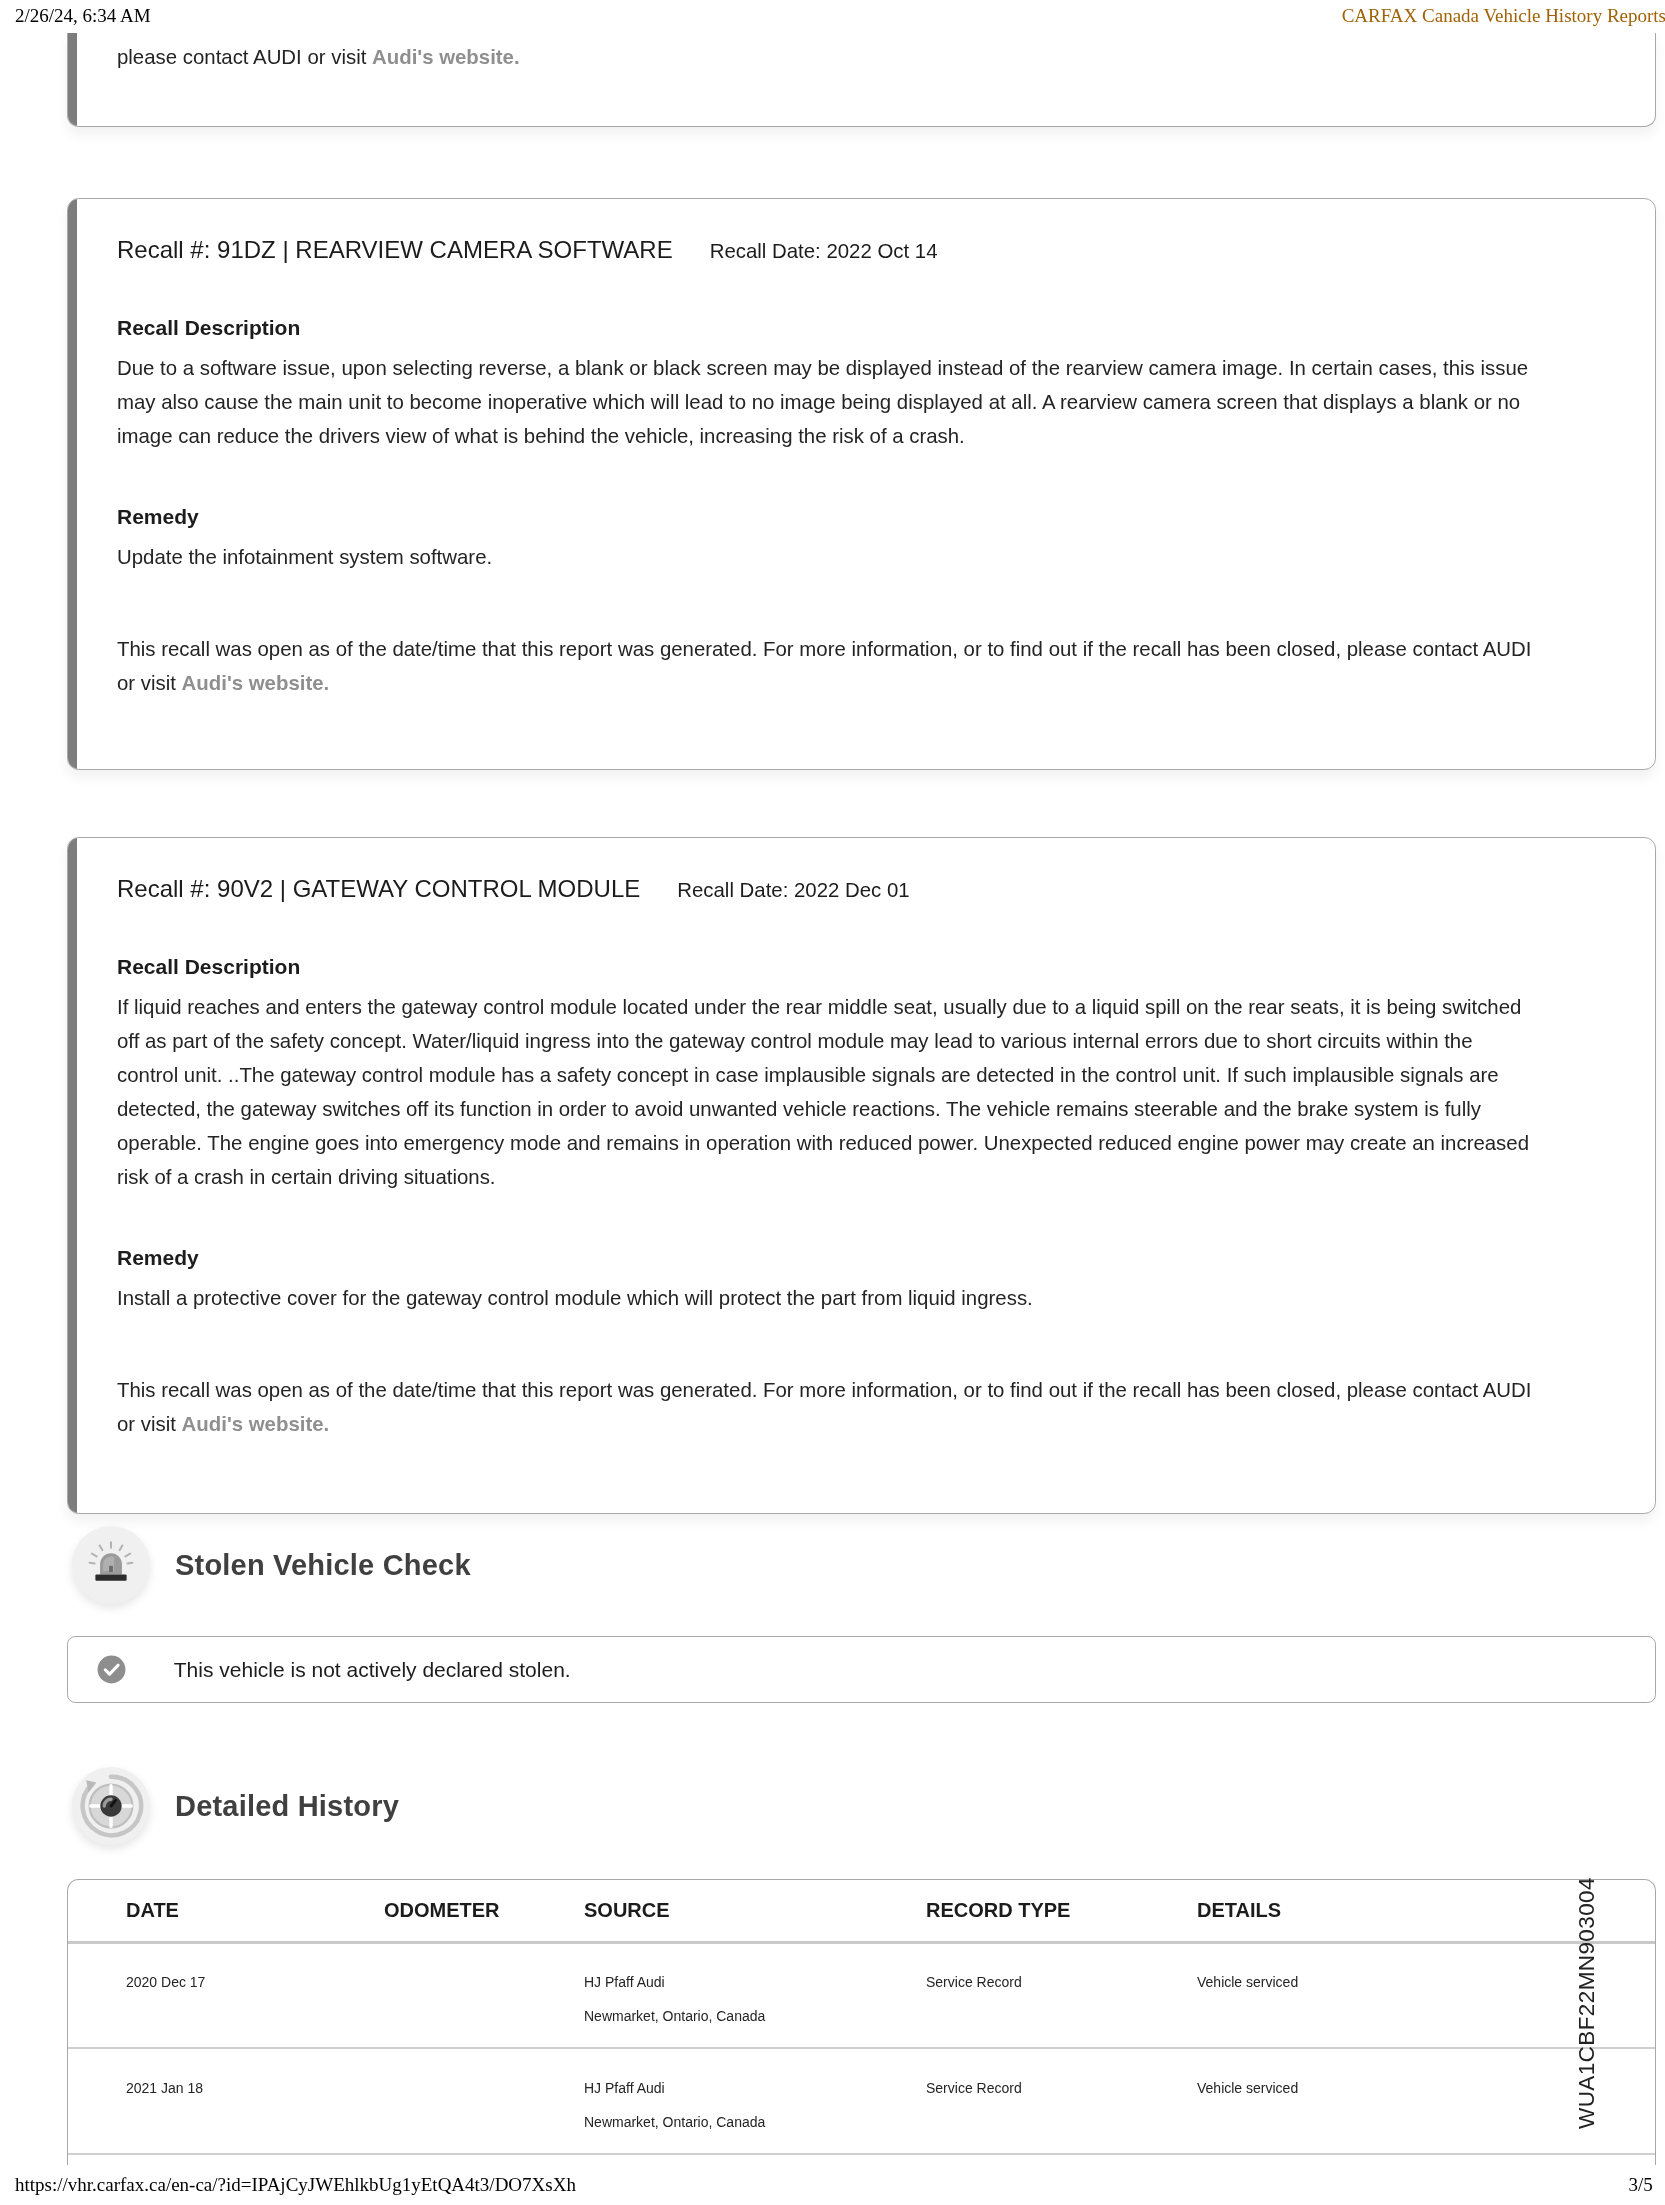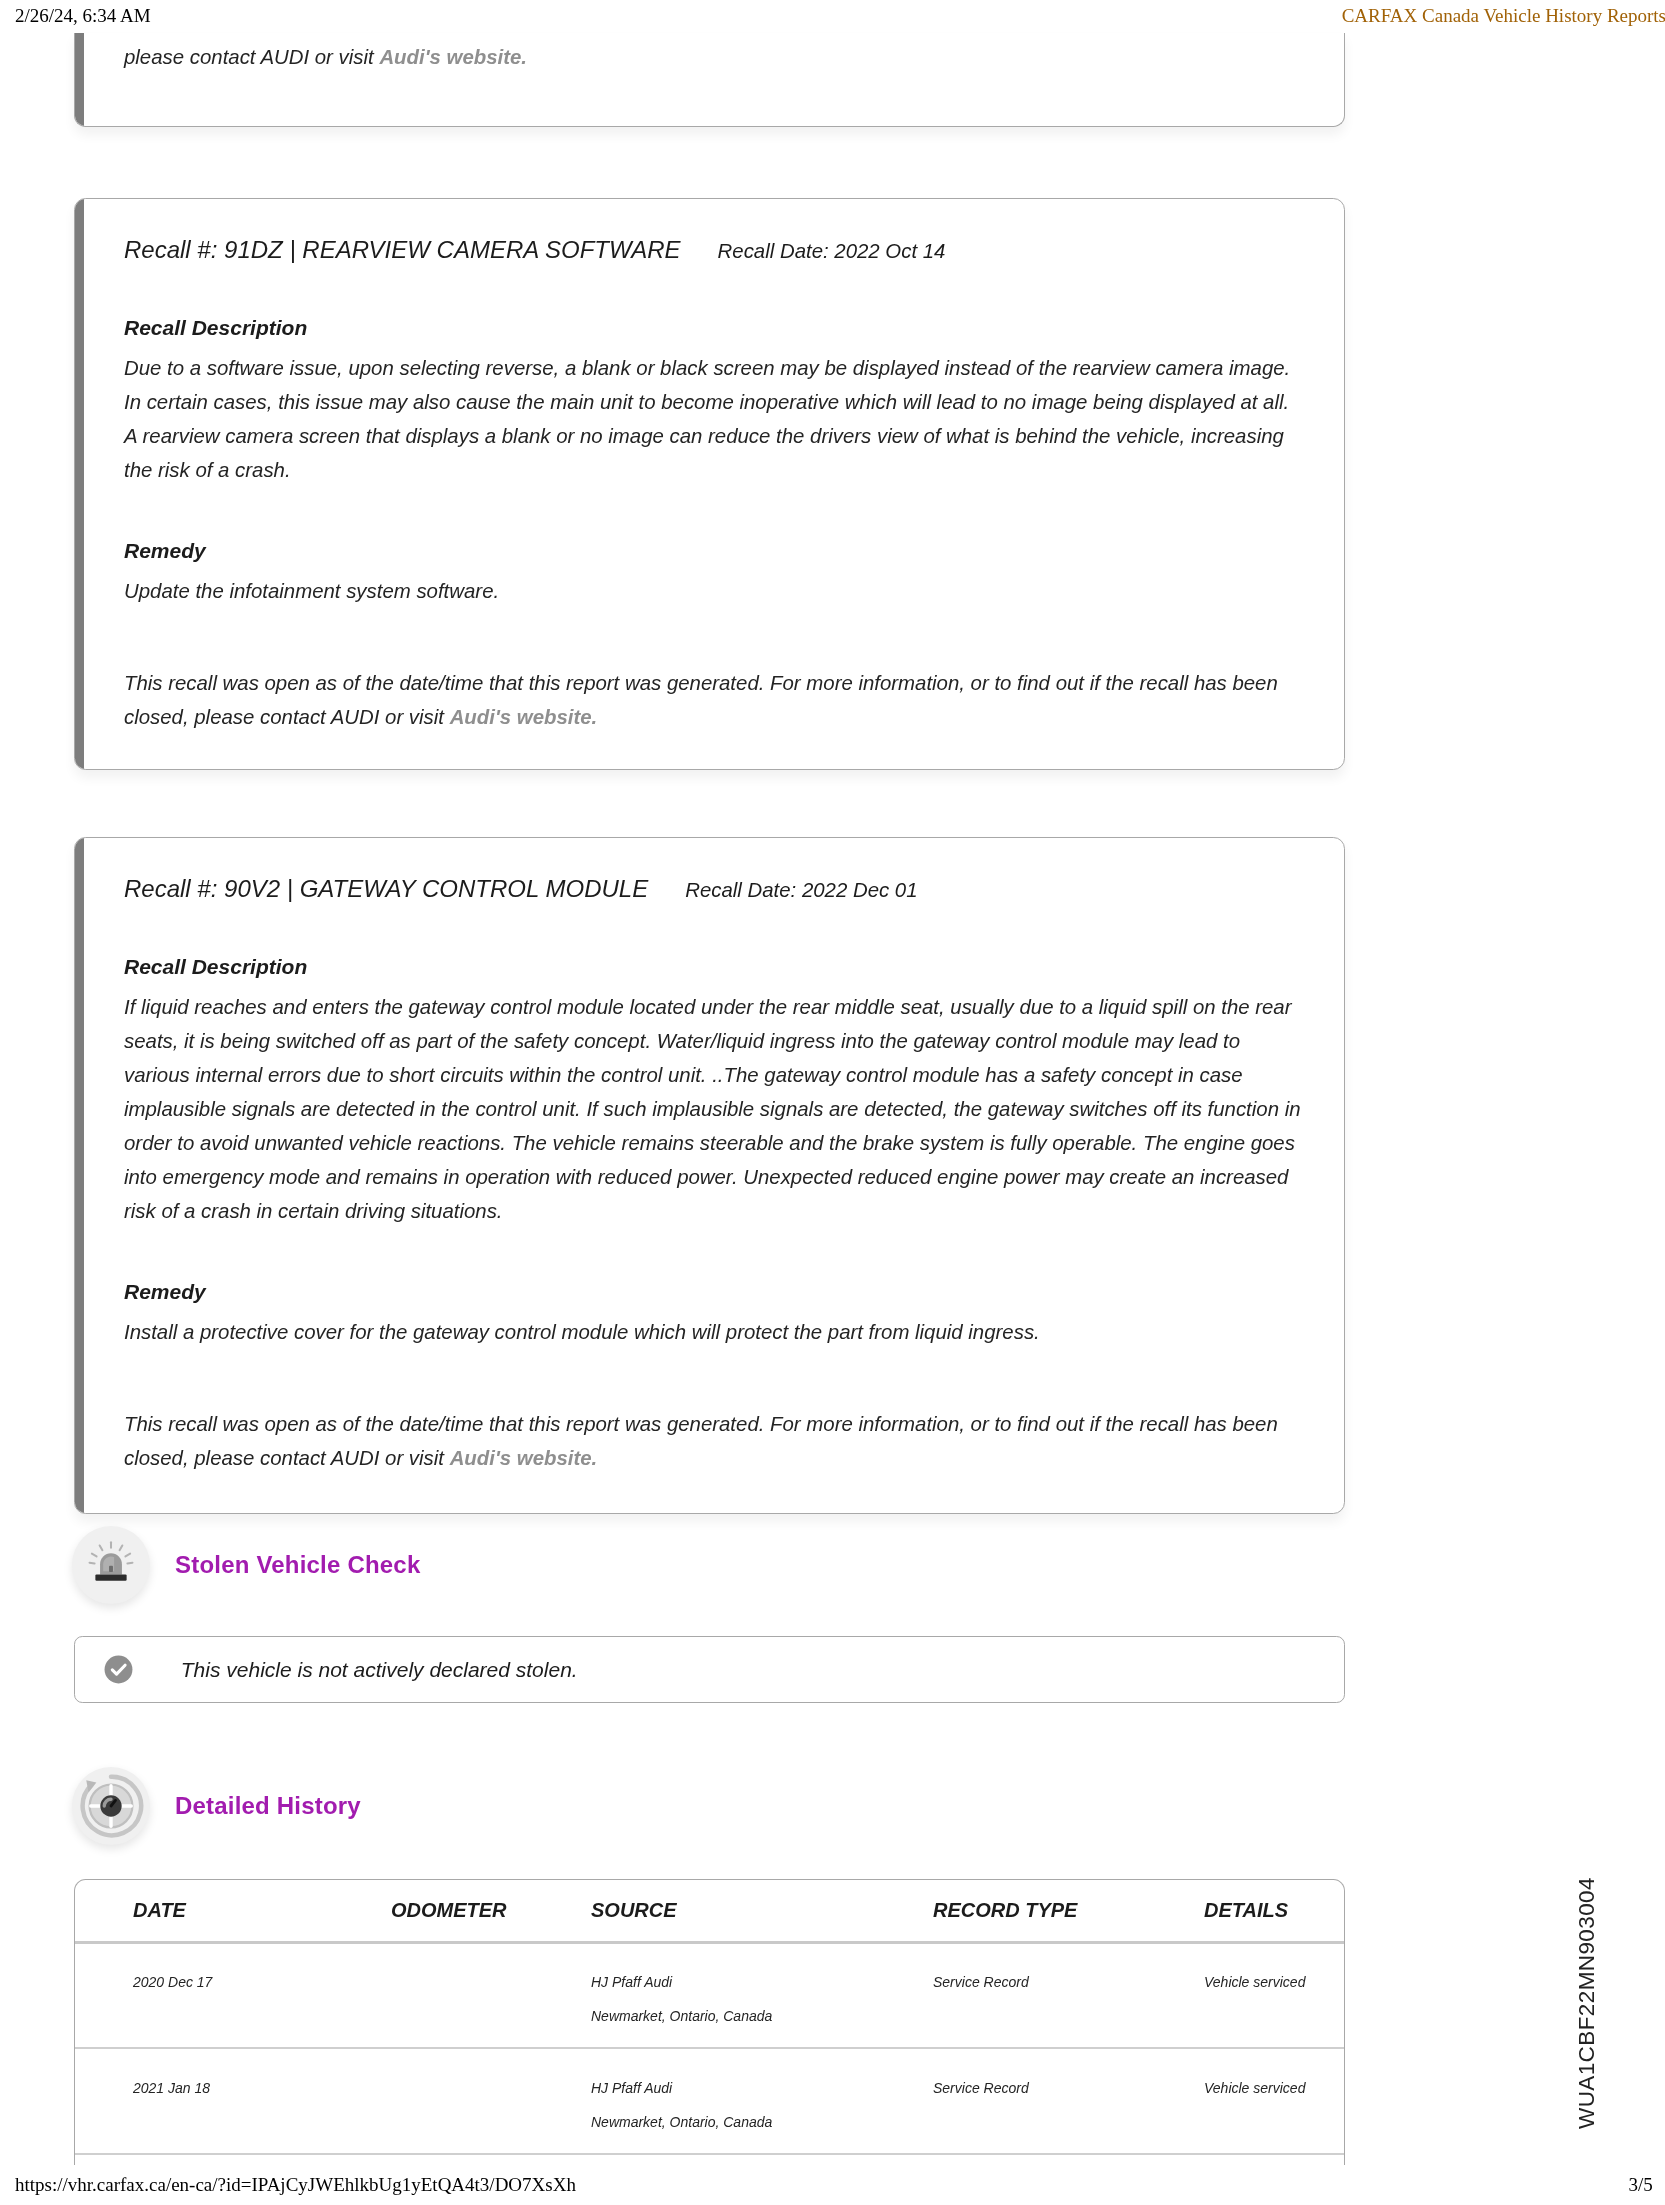--- a/index.html
+++ b/index.html
@@ -10,24 +10,23 @@
   }
 
   
   .ph-date { position:absolute; top:5px; left:15px; font:19px "Liberation Serif","DejaVu Serif",serif; color:#000; }
   .ph-title { position:absolute; top:5px; left:0; width:100%; text-align:right; font:19px "Liberation Serif","DejaVu Serif",serif; color:#a16207; }
   .pf-url  { position:absolute; top:2174px; left:15px; font:19px "Liberation Serif","DejaVu Serif",serif; color:#000; z-index:6;text-align:center; }
   .pf-page { position:absolute; top:2174px; right:13.3px; font:19px "Liberation Serif","DejaVu Serif",serif; color:#000; z-index:6; }
 
   
   .card {
-    position:absolute; left:74px; width:1271px; background:#fff;
+    position:absolute; left:67px; width:1589px; background:#fff;
     border:1.7px solid #a8a8a8; border-radius:11.7px; overflow:hidden;
     box-shadow:0 7.5px 11.7px rgba(0,0,0,.055);
-    font-style:italic;
   }
   .accent-bar { position:absolute; left:0; top:0; bottom:0; width:9.2px; background:#7d7d7d; }
   .card-inner { padding:37px 40px 0 49px; }
 
   #overflow-card { top:33px; height:94px; border-top:none; border-radius:0 0 11.7px 11.7px; }
   #overflow-card .card-inner { padding-top:6.7px; }
   #recall-card-0 { top:198px;  height:572px; }
   #recall-card-1 { top:837px; height:677px; }
 
   .recall-title-row { margin:0 0 52px 0; display:flex; align-items:baseline; gap:37px; }
@@ -40,21 +39,21 @@
   .gray-link { color:#8f8f8f; font-weight:700; text-decoration:none; cursor:pointer; }
 
   
   .sec-header { position:absolute; left:72px; display:flex; align-items:center; gap:25px; z-index:2; }
   #stolen-header  { top:1526px; }
   #history-header { top:1767px; }
   .badge {
     width:78px; height:78px; border-radius:50%; background:#f0f0f0;
     box-shadow:0 4.2px 10px rgba(0,0,0,.10); display:flex; align-items:center; justify-content:center; flex:0 0 auto;
   }
-  .sec-title { font-size:24px; font-weight:600; color:#a21caf; letter-spacing:0.2px; }
+  .sec-title { font-size:29px; font-weight:600; color:#404040; letter-spacing:0.2px; }
 
   
   #stolen-card {
     top:1636px; height:67px; border-radius:8.3px; box-shadow:none;
     display:flex; align-items:center; gap:13.3px; padding:0 0 0 27.5px;
   }
   .status-text { font-size:21px; color:#1c1c1c;margin-left:34px; }
 
   
   #table-card { top:1879px; height:286px; border-bottom:none; border-radius:11.7px 11.7px 0 0; box-shadow:none; }

